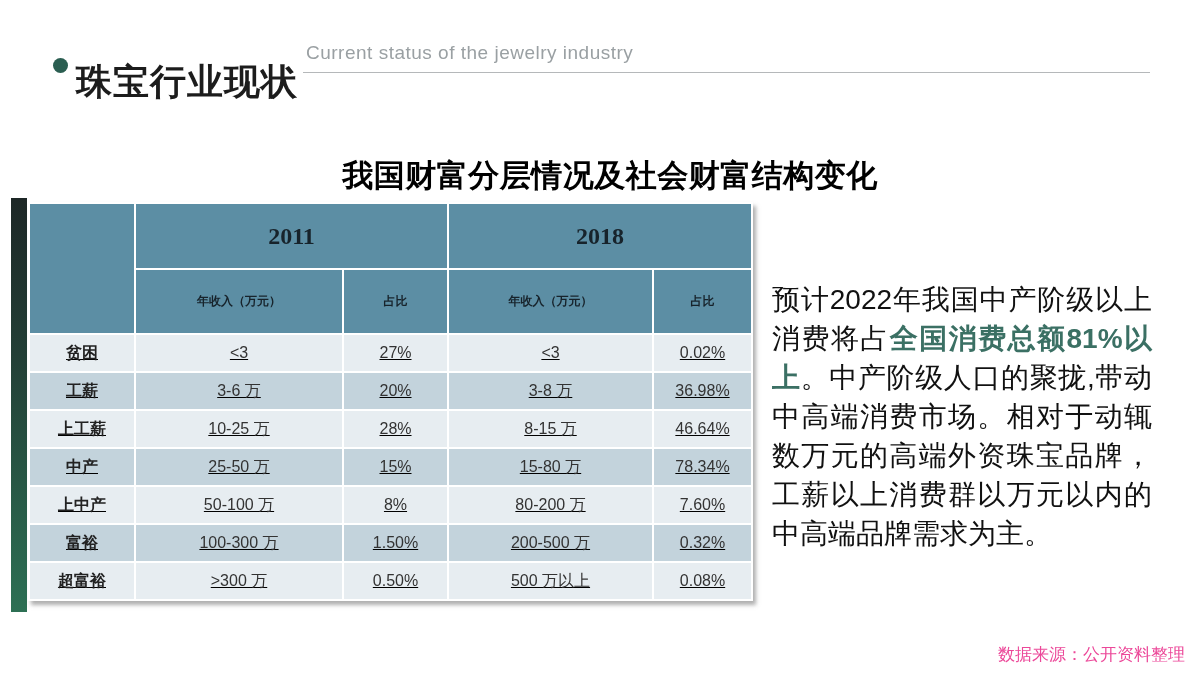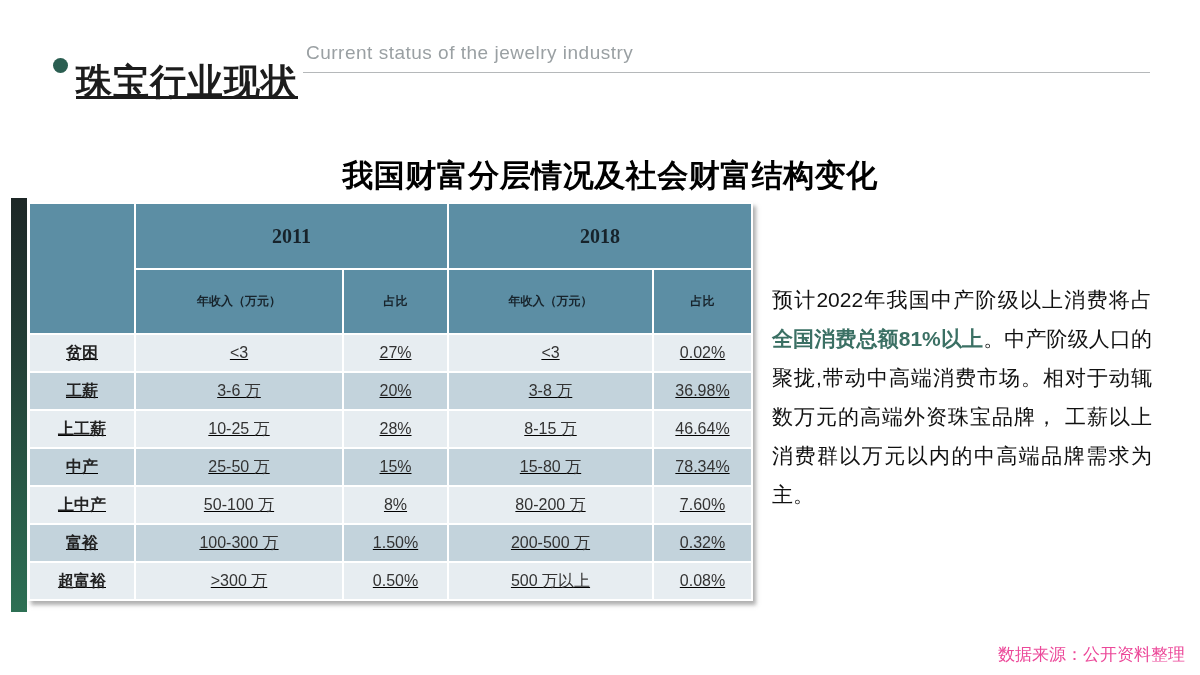--- a/index.html
+++ b/index.html
@@ -13,21 +13,21 @@
 
   
   .hdr-bullet {
     position:absolute; left:53px; top:58px;
     width:15px; height:15px; border-radius:50%;
     background:#2b5e51;
   }
   .hdr-title {
     position:absolute; left:76px; top:34px;
     font-size:36px; font-weight:bold; color:#1c1c1c;
-    letter-spacing:1px; white-space:nowrap;text-decoration:underline;
+    letter-spacing:1px; white-space:nowrap;
   }
   .hdr-subtitle {
     position:absolute; left:306px; top:42px;
     font-size:19px; color:#9aa0a3; letter-spacing:0.5px;
     white-space:nowrap;
   }
   .hdr-rule {
     position:absolute; left:303px; top:72px;
     width:847px; height:1px; background:#b5b8ba;
   }
@@ -57,34 +57,34 @@
   }
   table.wealth th, table.wealth td {
     border:2px solid #ffffff;
     text-align:center; vertical-align:middle;
     padding:0; overflow:hidden;
   }
   table.wealth thead th { background:#5c8ea4; color:#17232b; }
   tr.group-row { height:66px; }
   tr.group-row th {
     font-family:"Liberation Serif","DejaVu Serif",serif;
-    font-size:20px; font-weight:bold;
+    font-size:24px; font-weight:bold;
   }
   tr.sub-row { height:65px; }
   tr.sub-row th { font-size:12px; font-weight:bold; }
   tbody tr { height:38px;text-decoration:underline; }
   tbody tr:nth-child(odd)  th, tbody tr:nth-child(odd)  td { background:#e7edf1; }
   tbody tr:nth-child(even) th, tbody tr:nth-child(even) td { background:#c3d3dc; }
   tbody th { font-size:16px; font-weight:bold; color:#222; }
   tbody td { font-size:16px; color:#333; }
 
   
   .analysis {
     position:absolute; left:772px; top:280px; width:380px;
-    font-size:21px; line-height:39px; color:#111;
+    font-size:28px; line-height:39px; color:#111;
     text-align:justify; margin:0;
   }
   .analysis .hl { color:#3b7064; font-weight:bold; }
 
   
   .source {
     position:absolute; right:15px; top:643px;
     font-size:17px; color:#ec4899; white-space:nowrap;
   }
 </style>

